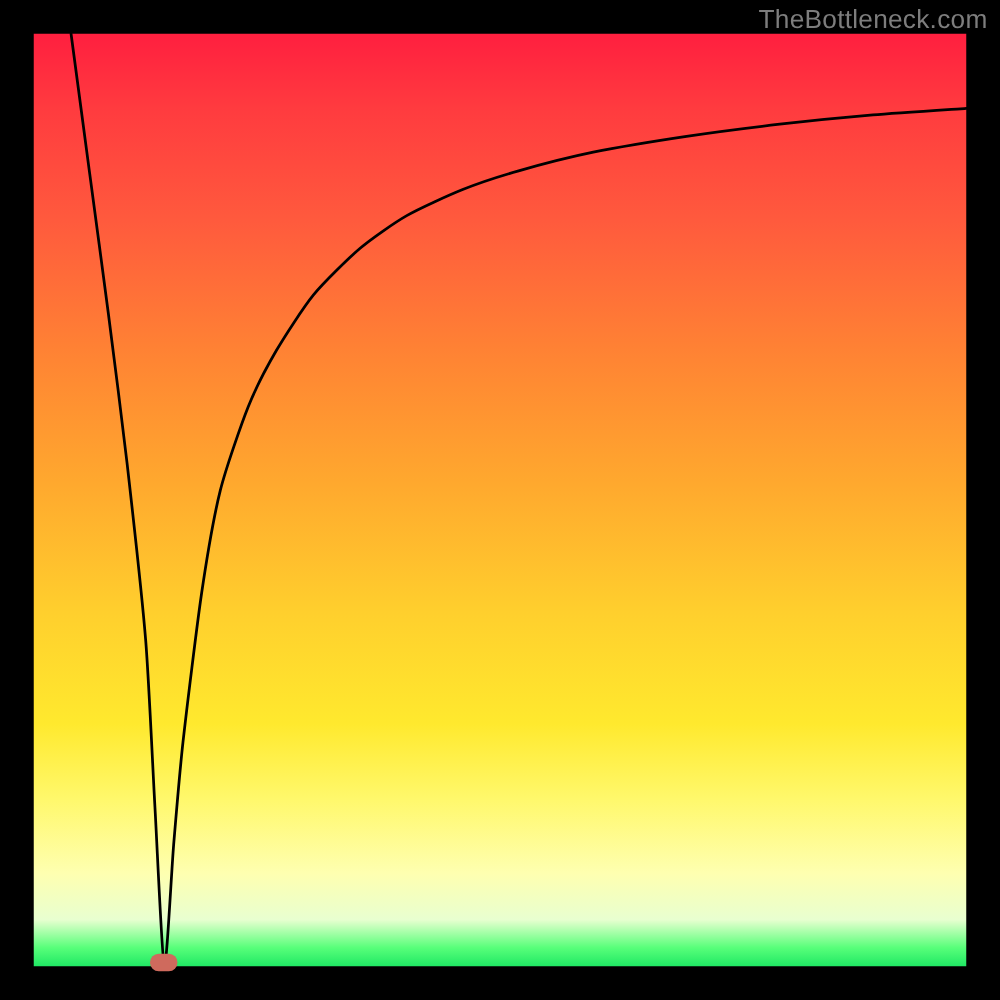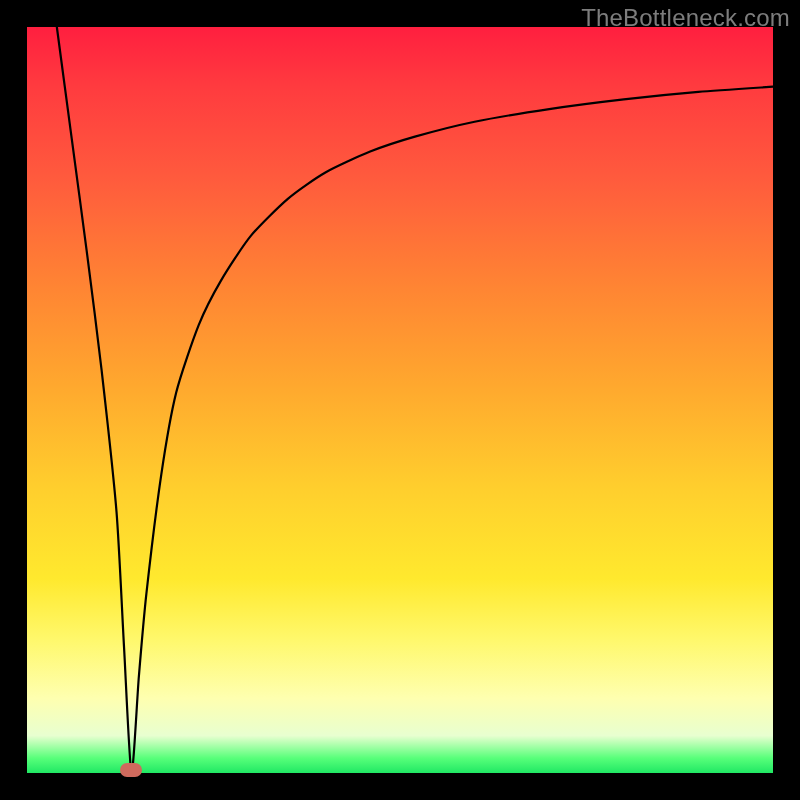--- a/index.html
+++ b/index.html
@@ -61,21 +61,21 @@
     height: 14px;
     border-radius: 7px / 7px;
     background: #cf6a5d;
     transform: translate(-50%, -50%);
   }
   .watermark {
     position: absolute;
     top: 4px;
     right: 10px;
     color: #7d7d7d;
-    font-size: 24px;
+    font-size: 21px;
     font-weight: 500;
     letter-spacing: 0.2px;
     user-select: none;
   }
 </style>
 </head>
 <body>
 
 <div class="frame">
 

